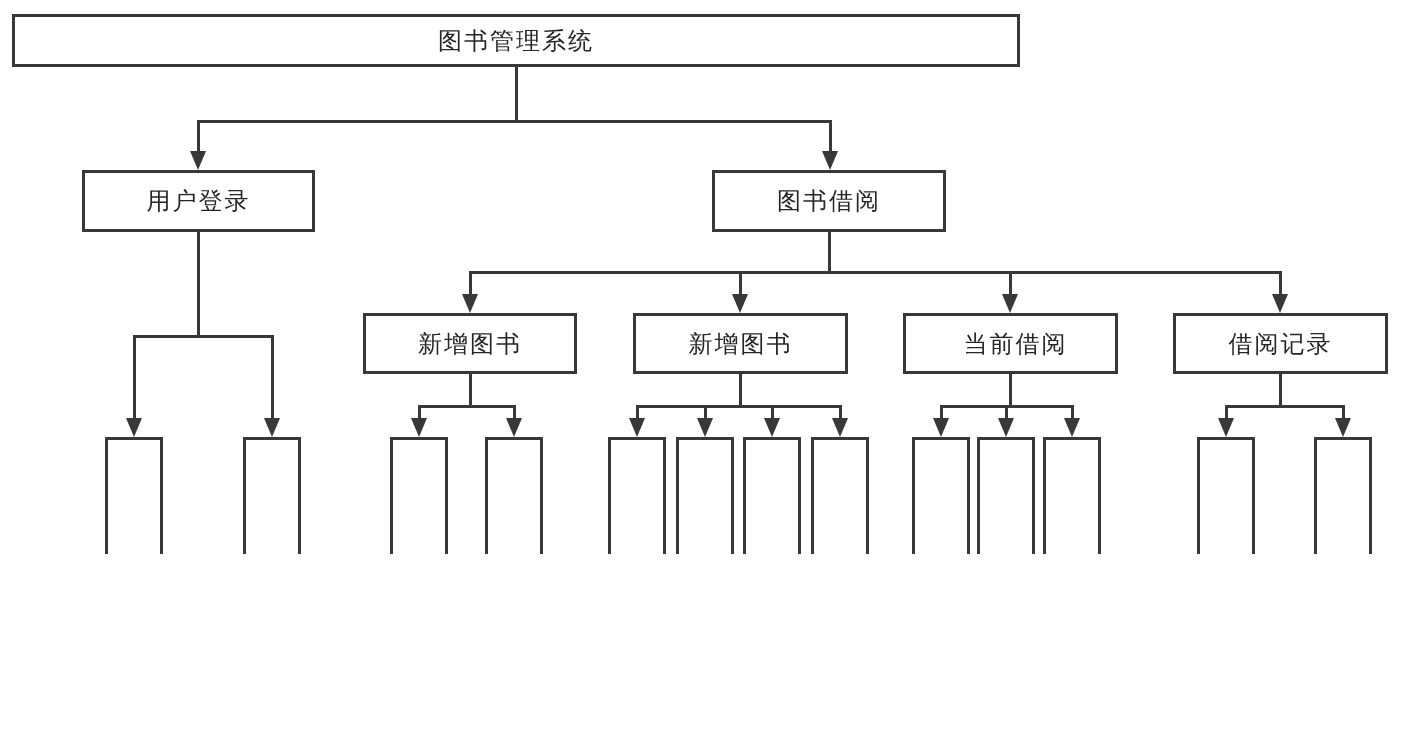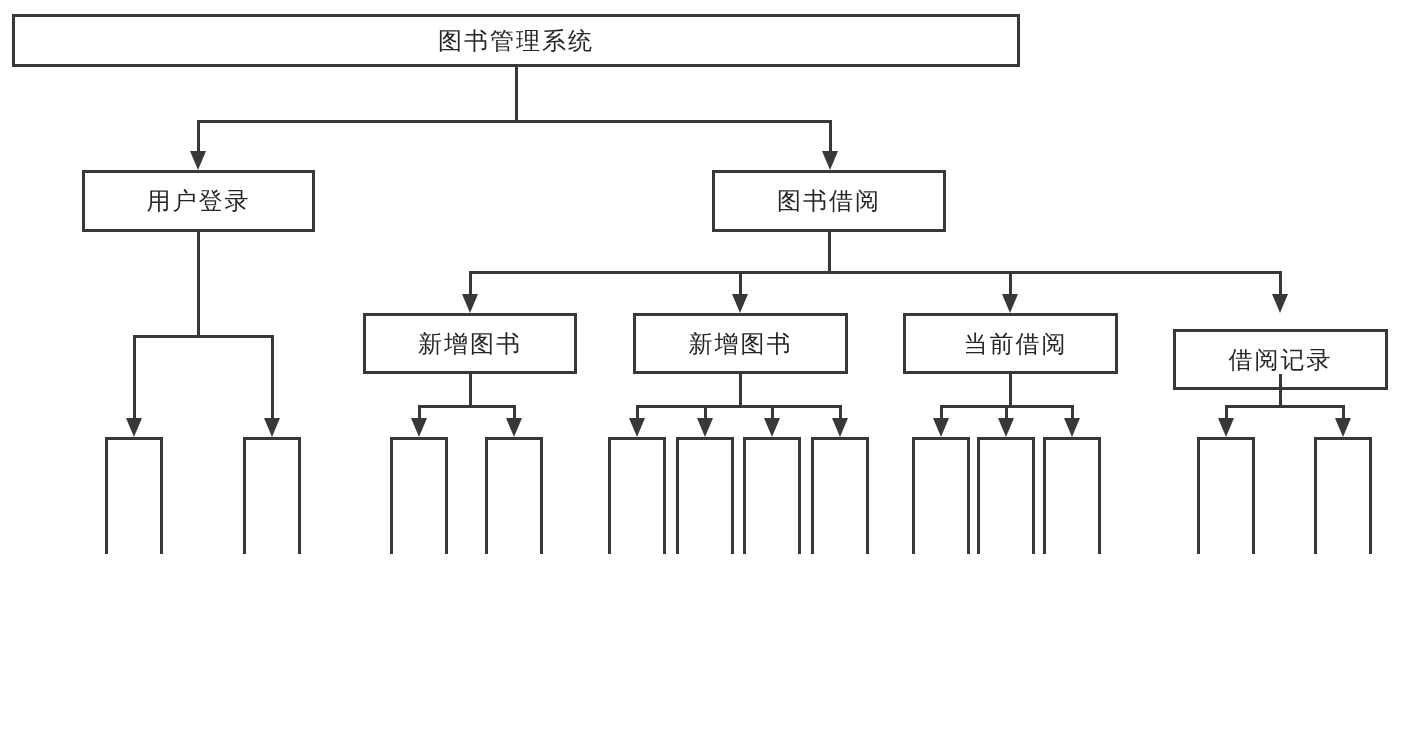--- a/index.html
+++ b/index.html
@@ -75,21 +75,21 @@
 
   <div class="box hbox" style="left:363px; top:313px; width:214px; height:61px;">
     <span>新增图书</span>
   </div>
   <div class="box hbox" style="left:633px; top:313px; width:215px; height:61px;">
     <span>新增图书</span>
   </div>
   <div class="box hbox" style="left:903px; top:313px; width:215px; height:61px;padding-left:10px;">
     <span>当前借阅</span>
   </div>
-  <div class="box hbox" style="left:1173px; top:313px; width:215px; height:61px;margin-top:16px;">
+  <div class="box hbox" style="left:1173px; top:313px; width:215px; height:61px;">
     <span>借阅记录</span>
   </div>
 
   <div class="box vbox" style="left:105px; top:437px; width:58px; height:300px;">
     <span>用户登录</span>
   </div>
   <div class="box vbox" style="left:243px; top:437px; width:58px; height:300px;">
     <span>注销登录</span>
   </div>
 

